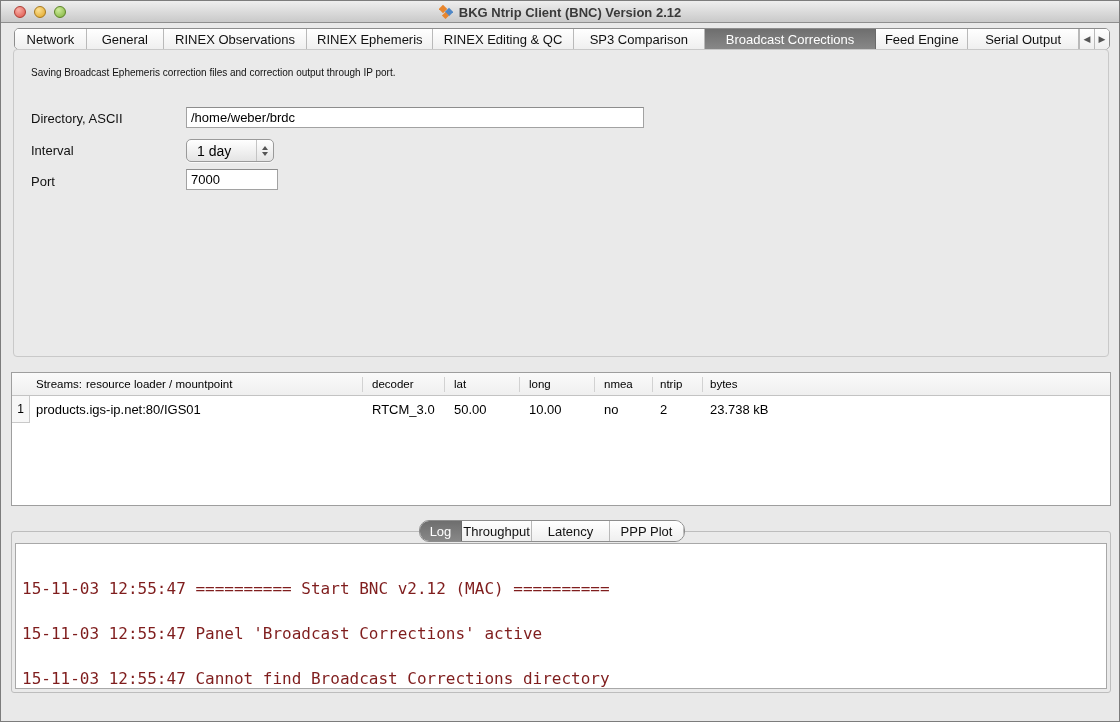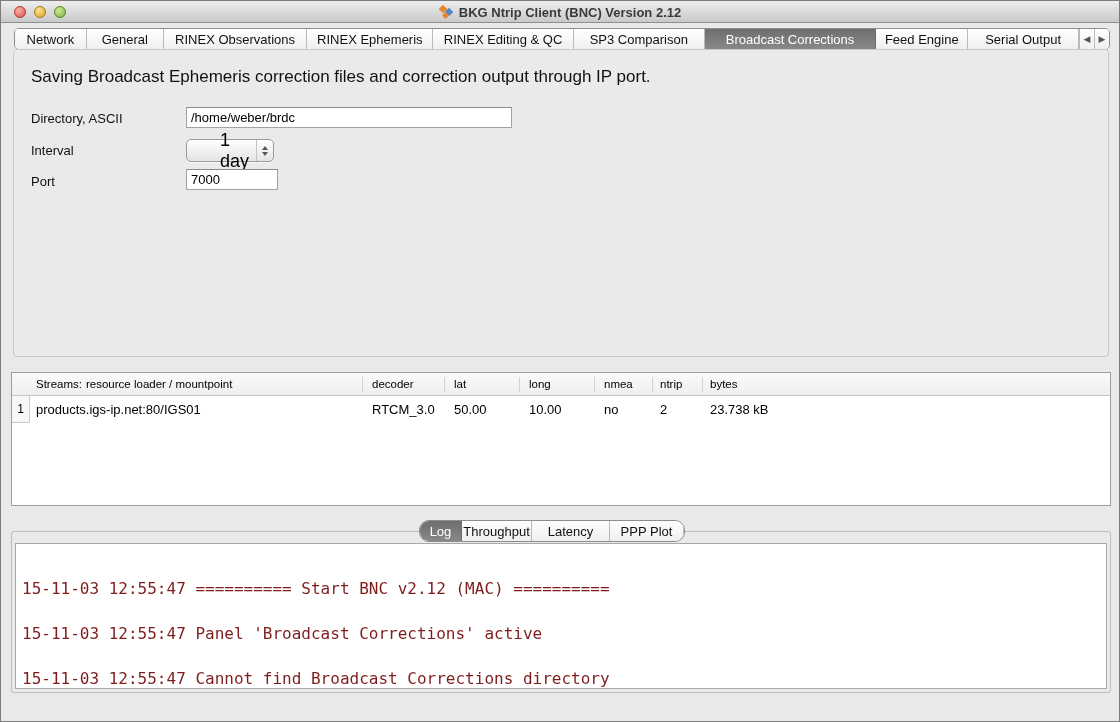--- a/index.html
+++ b/index.html
@@ -54,35 +54,34 @@
     width:15px; height:100%; display:flex; align-items:center; justify-content:center;
     font-size:9px; color:#555; background:linear-gradient(#ffffff,#efefef);
     border-left:1px solid #b9b9b9;
   }
 
   
   .pane {
     position:absolute; left:12px; top:48px; width:1096px; height:308px;
     background:#eaeaea; border:1px solid #c9c9c9; border-radius:4px;
   }
-  .desc { position:absolute; left:30px; top:66px; font-size:17px; color:#111; }
+  .desc { position:absolute; left:30px; top:66px; font-size:10px; color:#111; }
   .flabel { position:absolute; left:30px; font-size:13px; color:#111; }
   .tinput {
     position:absolute; left:185px; height:21px;
     background:#fff; border:1px solid #a2a2a2; border-top-color:#8d8d8d;
     font-size:13px; padding:0 4px; font-family:"Liberation Sans",sans-serif; color:#000;
   }
   .popup {
     position:absolute; left:185px; top:138px; width:88px; height:23px;
     background:linear-gradient(#ffffff,#e4e4e4);
     border:1px solid #9a9a9a; border-radius:5px;
     display:flex; align-items:center;
-    font-size:18px; color:#000;
+    font-size:14px; color:#000;
     box-shadow:0 1px 0 rgba(255,255,255,.7);
-    padding-left:23px;
   }
   .popup-label { padding-left:10px; flex:1; }
   .popup-steppers {
     width:16px; height:100%; display:flex; flex-direction:column;
     align-items:center; justify-content:center; gap:2px;
     border-left:1px solid #c4c4c4; margin-right:1px;
   }
   .arr-up { width:0; height:0; border-left:3.5px solid transparent; border-right:3.5px solid transparent; border-bottom:4.5px solid #555; }
   .arr-dn { width:0; height:0; border-left:3.5px solid transparent; border-right:3.5px solid transparent; border-top:4.5px solid #555; }
 
@@ -170,21 +169,21 @@
     <div class="tab-arrows">
       <div class="tab-arrow">◀</div>
       <div class="tab-arrow">▶</div>
     </div>
   </div>
 
   <div class="pane"></div>
   <div class="desc">Saving Broadcast Ephemeris correction files and correction output through IP port.</div>
 
   <div class="flabel" style="top:110px">Directory, ASCII</div>
-  <input class="tinput" style="top: 106px; width: 326px;" value="/home/weber/brdc">
+  <input class="tinput" style="top: 106px; width: 458px;" value="/home/weber/brdc">
 
   <div class="flabel" style="top:142px">Interval</div>
   <div class="popup">
     <span class="popup-label">1 day</span>
     <span class="popup-steppers">
       <span class="arr-up"></span>
         <span class="arr-dn"></span>
     </span>
   </div>
 

